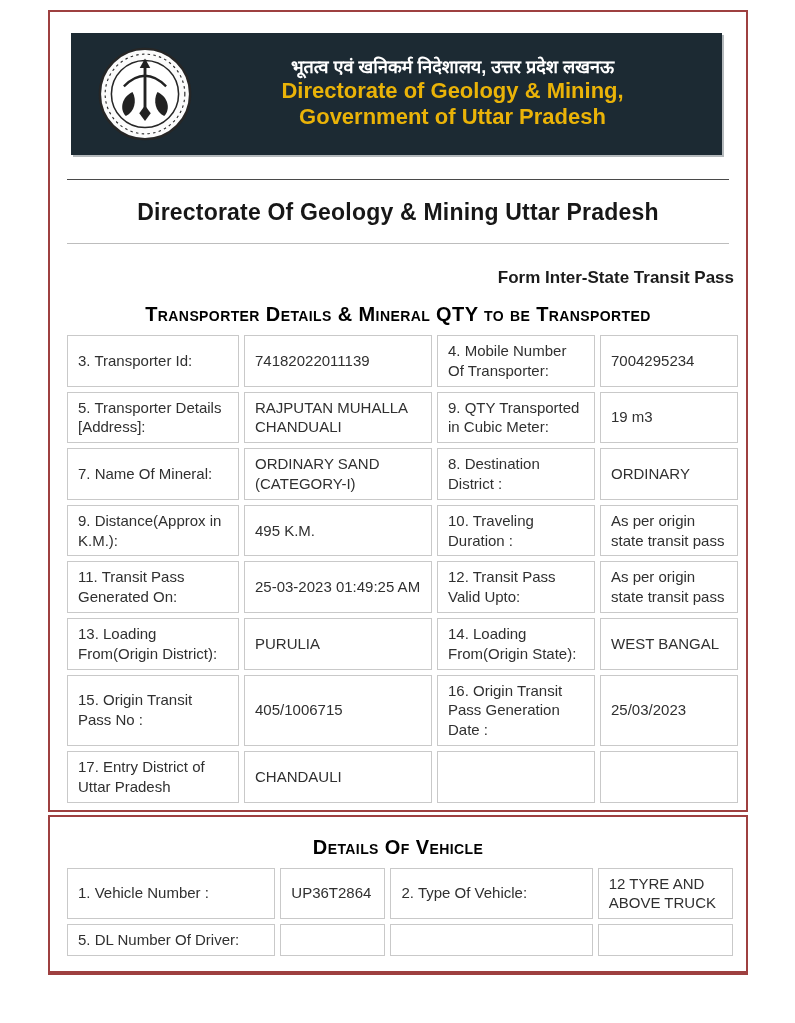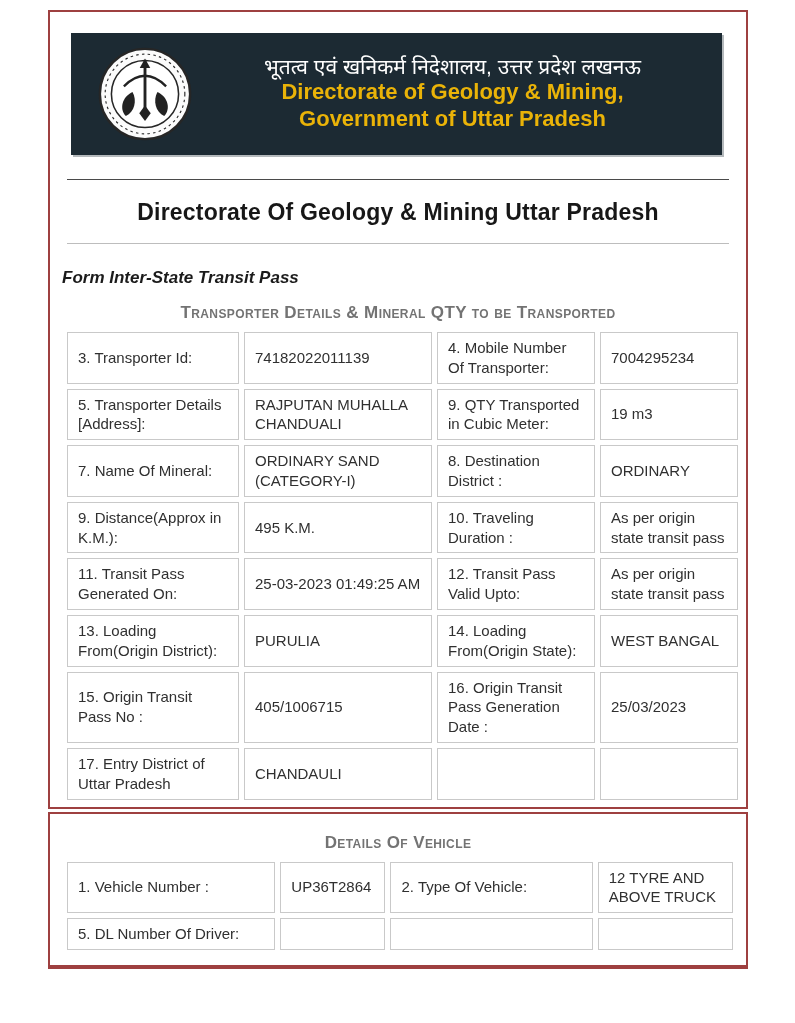--- a/index.html
+++ b/index.html
@@ -35,42 +35,42 @@
     box-shadow:2px 2px 0 rgba(40,55,62,.35);
   }
   .logo-wrap{margin-left:26px;flex:0 0 auto;display:flex;}
   .banner-text{
     flex:1 1 auto;
     display:flex;flex-direction:column;align-items:center;
     text-align:center;
     padding:0 18px 0 8px;
   }
   .hindi-title{
-    color:#ffffff;font-weight:normal;font-size:21px;line-height:1.15;
+    color:#ffffff;font-weight:bold;font-size:18px;line-height:1.15;
     white-space:nowrap;
   }
   .eng-line{
     color:#eab308;font-weight:bold;font-size:22px;line-height:1.22;
   }
 
   
   .rule-dark{border:none;border-top:1px solid #4a4a4a;margin:24px 5px 0 5px;}
   .rule-light{border:none;border-top:1px solid #bdbdbd;margin:9px 5px 0 5px;}
   .doc-title{
     margin:19px 0 17px 0;
     font-size:23px;font-weight:bold;color:#171717;
     text-align:center;letter-spacing:.2px;
   }
   .form-title{
     margin:24px 0 0 0;
-    font-size:17px;font-weight:bold;color:#1b1b1b;text-align:left;font-style:italic;
+    font-size:17px;font-weight:bold;color:#1b1b1b;text-align:right;
   }
   .section-heading{
     margin:15px 0 0 0;
-    font-size:17px;font-weight:bold;color:#737373;text-align:center;
+    font-size:20px;font-weight:bold;color:#000000;text-align:center;
     font-variant:small-caps;letter-spacing:.4px;
   }
   .box2 .section-heading{}
 
   
   table.grid{
     border-collapse:separate;border-spacing:5px;
     margin:4px auto 0 auto;
     table-layout:fixed;
     width:676px;

